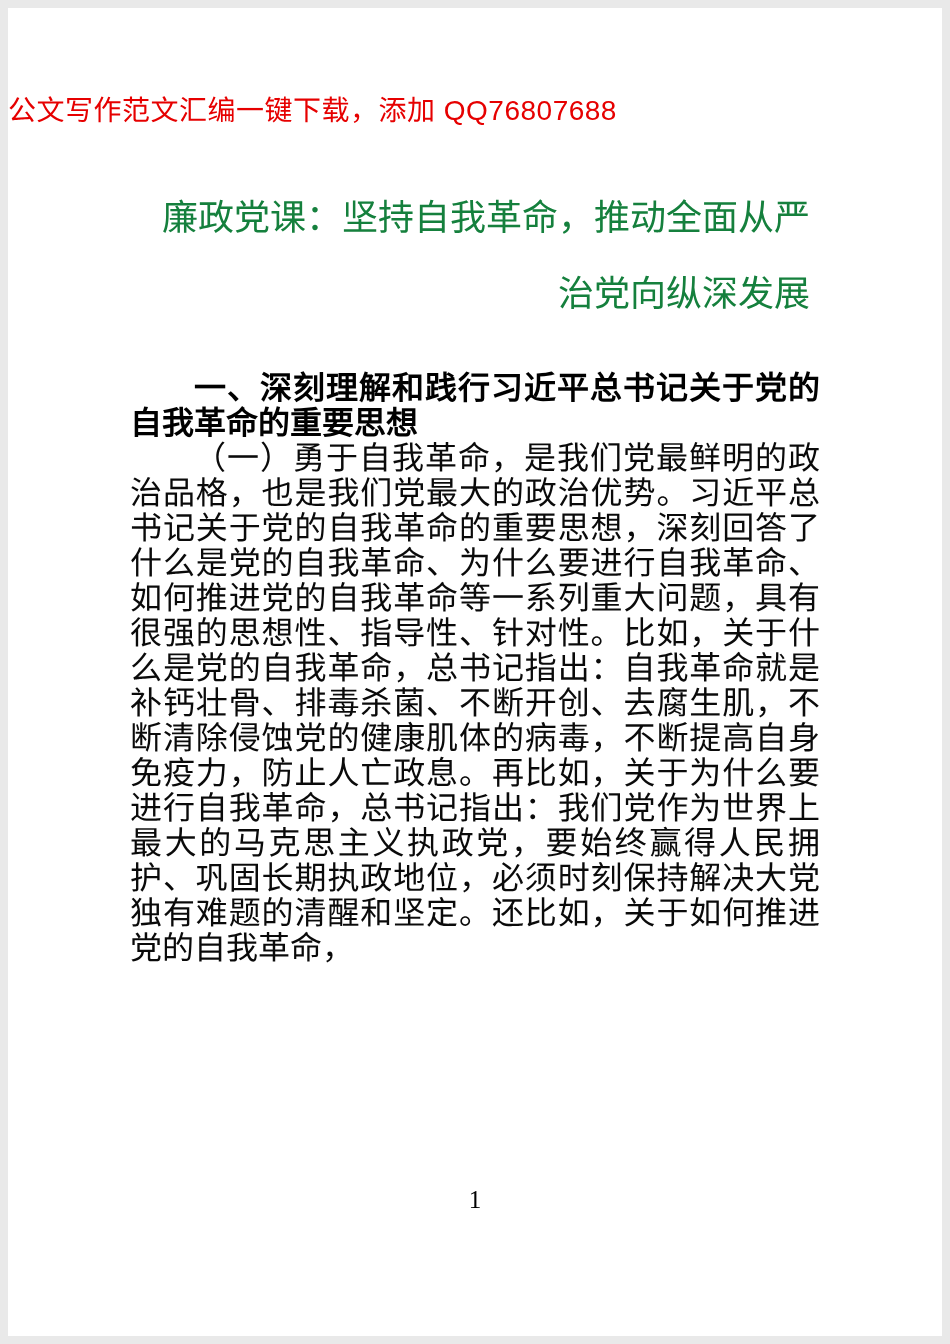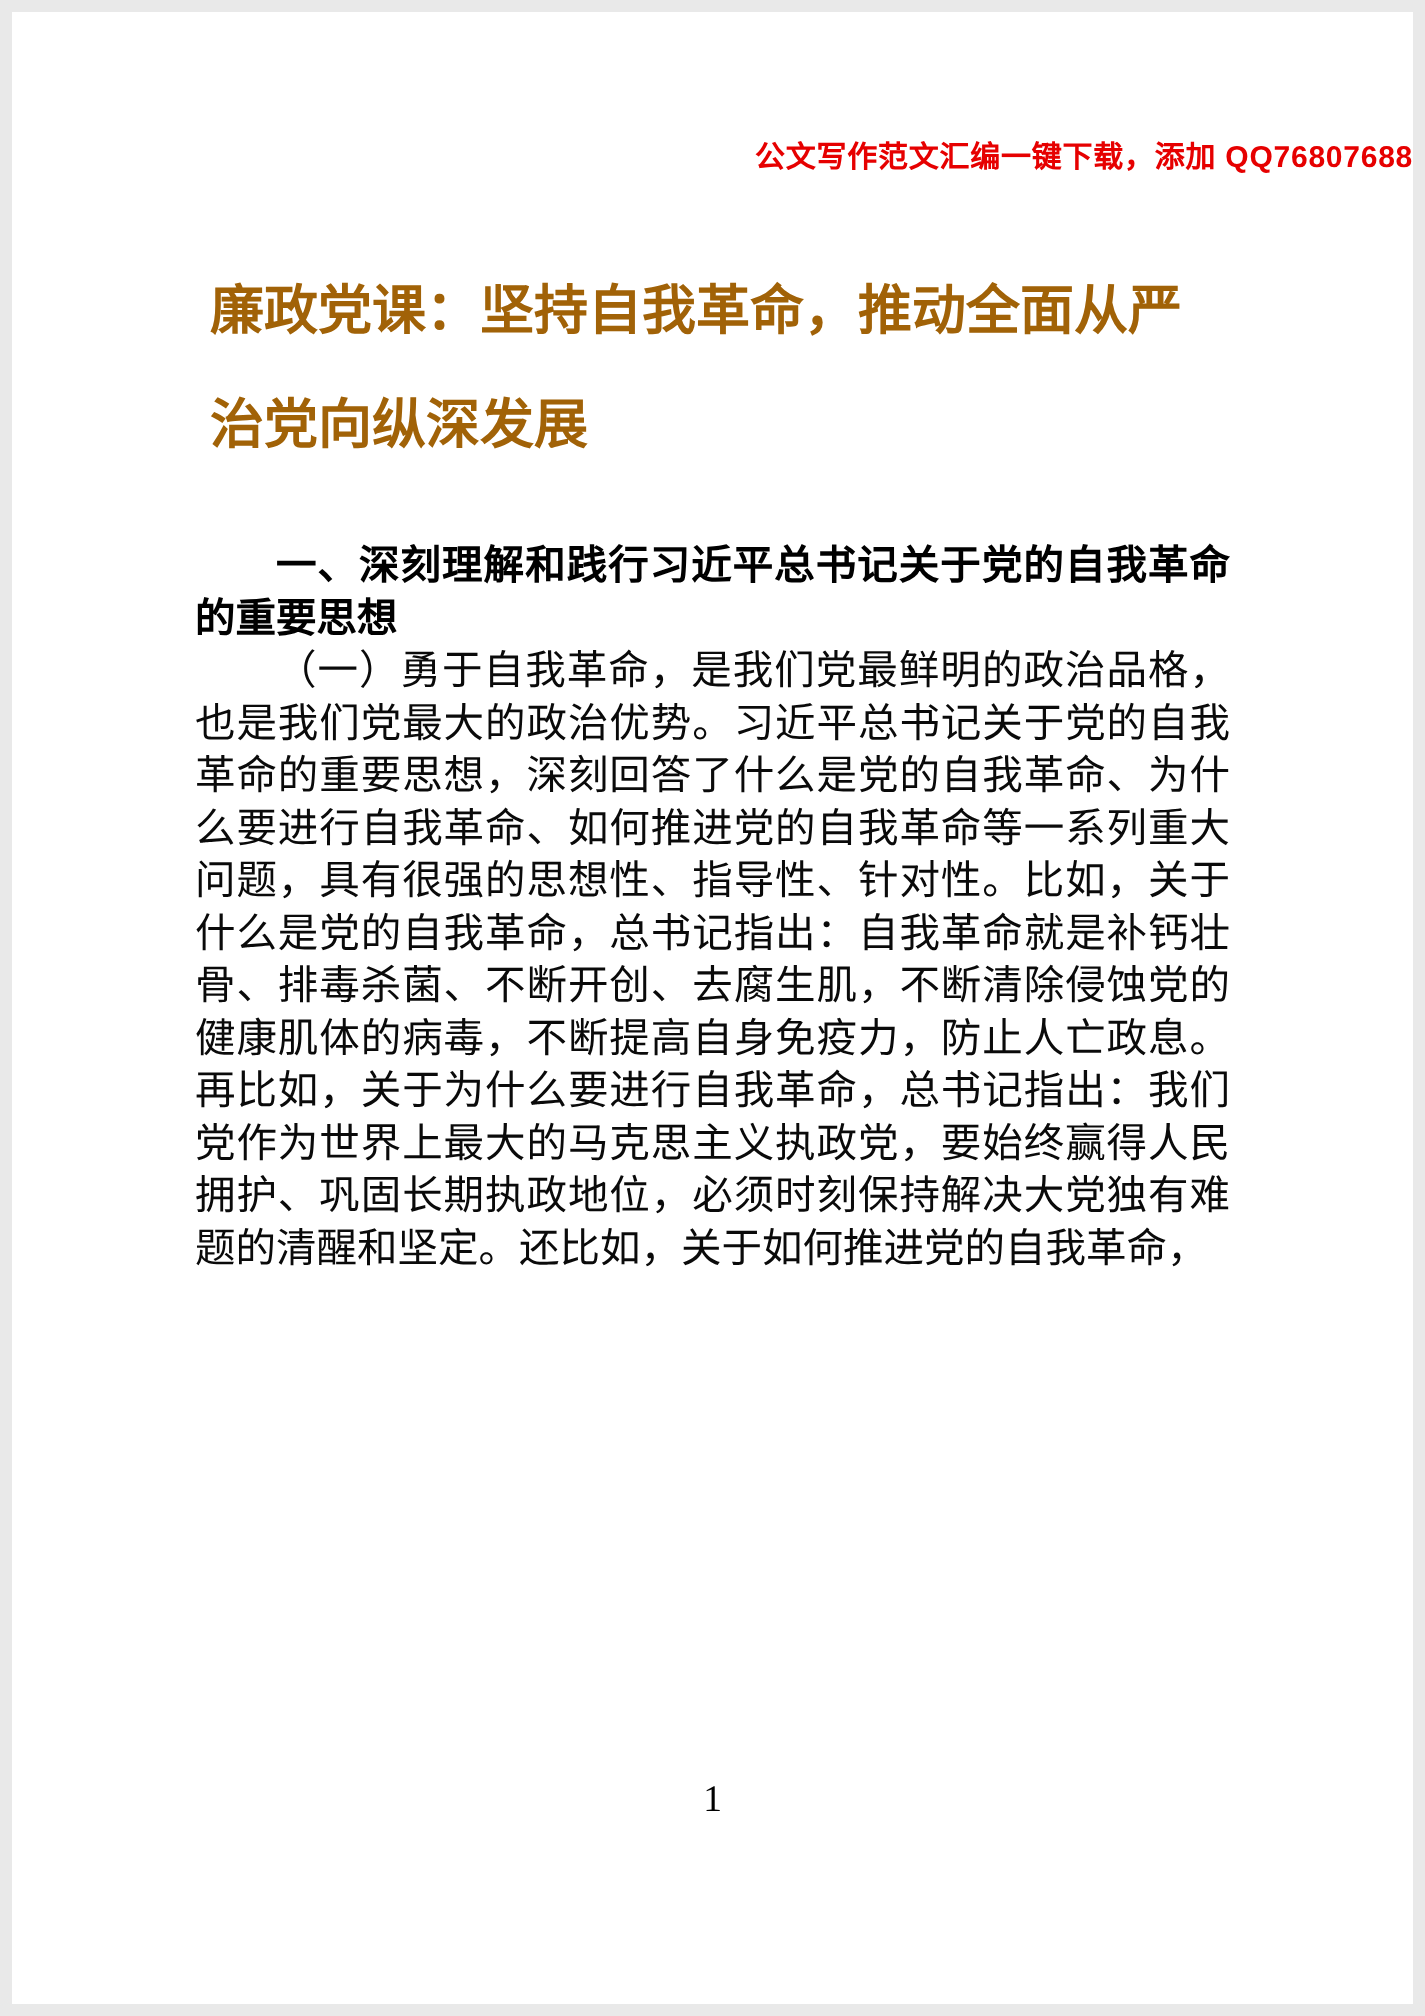--- a/index.html
+++ b/index.html
@@ -17,36 +17,36 @@
     position: absolute;
     left: 8px;
     top: 8px;
     width: 934px;
     height: 1328px;
     background: #ffffff;
     color: #000000;
   }
   .notice {
     margin-top: 80px;
-    text-align: right;
-    font-size: 20px;
-    font-weight: 700;
+    text-align: left;
+    font-size: 28px;
+    font-weight: 400;
     letter-spacing: 0.5px;
   }
   .title {
     margin: 52px 132px 0 132px;
-    text-align: left;
+    text-align: right;
     font-size: 36px;
-    font-weight: 700;
+    font-weight: 400;
     line-height: 2.1;
-    color: #a16207;
+    color: #15803d;
   }
   .content {
     margin: 40px 122px 0 122px;
-    font-size: 27px;
+    font-size: 32px;
     line-height: 35px;
     text-align: justify;
     text-justify: inter-character;
     color: #0a0a0a;
   }
   .content p {
     text-indent: 2em;
     margin: 0;
   }
   .content p.heading {

